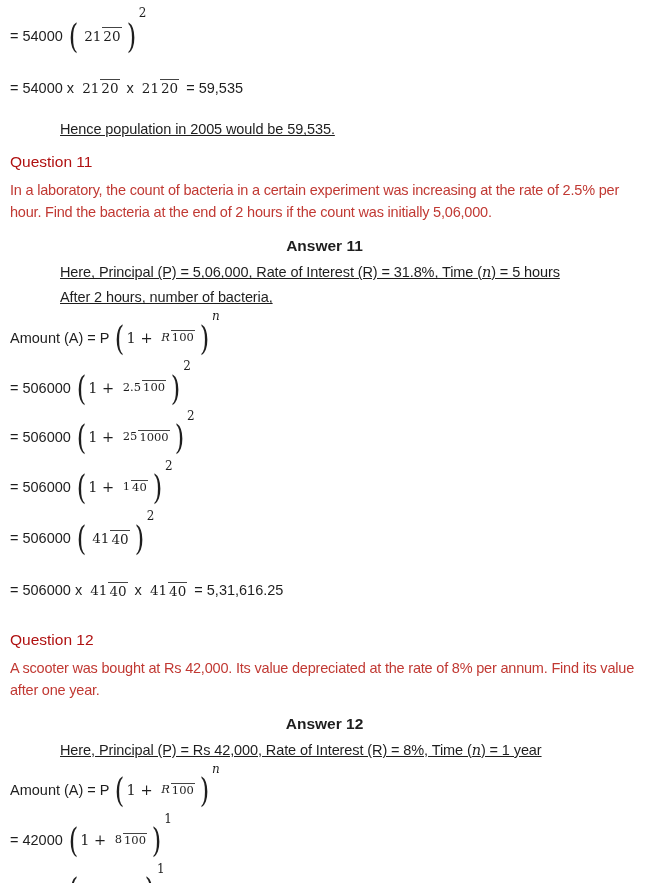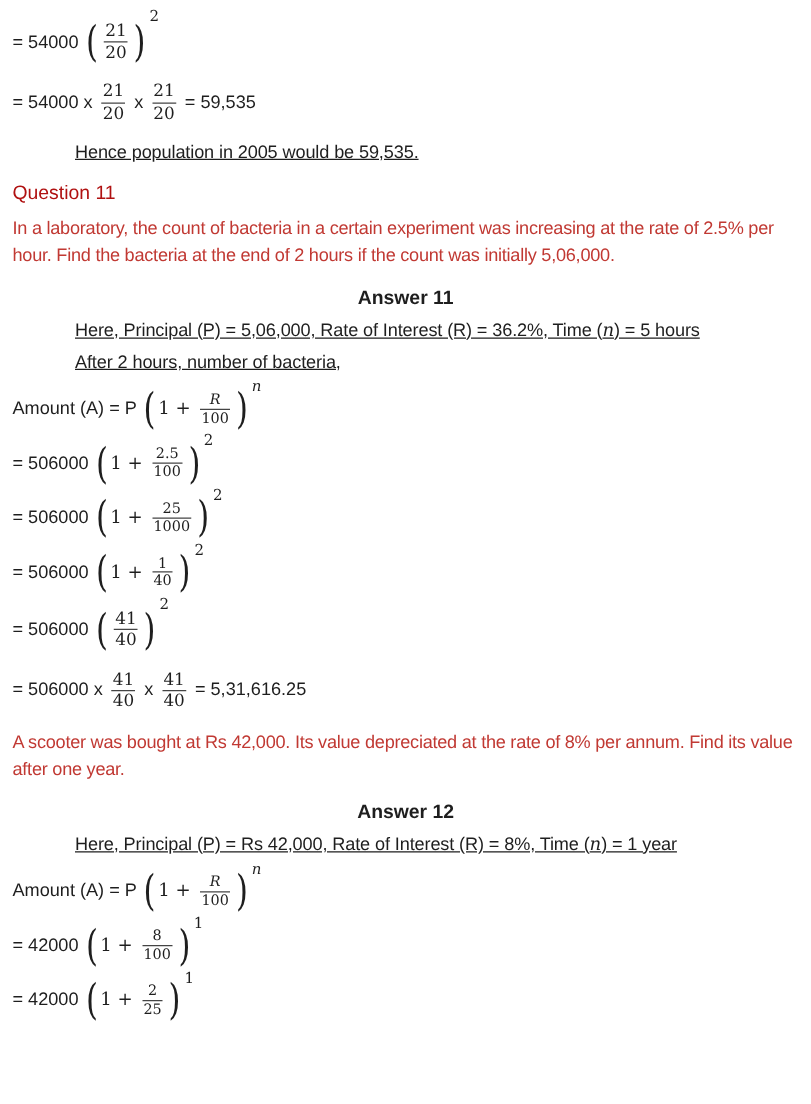--- a/index.html
+++ b/index.html
@@ -24,23 +24,23 @@
   .p      { font-size: 14.5px; letter-spacing: -0.1px; margin: 9px 0; text-decoration: underline; }
   .ind1 { margin-left: 50px; }
   .ind2 { margin-left: 78px; }
   .ind3 { margin-left: 125px; }
   
   .formula { display: flex; align-items: center; margin: 3px 0; font-size: 14.5px; white-space: pre; }
   .st { font-family: "Liberation Sans", sans-serif; }
   .mt { font-family: "DejaVu Serif", serif; font-size: 14.5px; }
   .it { font-style: italic; font-family: "DejaVu Serif", serif; }
   .frac {
-    display: inline-flex; flex-direction: column; align-items: center;
+    display: inline-flex; flex-direction: row; align-items: center;
     font-family: "DejaVu Serif", serif; font-size: 11.5px; line-height: 1.2;
-    margin: 6px 3px; vertical-align: middle;
+    margin: 16px 3px; vertical-align: middle;
   }
   .frac.big { font-size: 13.5px; }
   .frac .den { border-top: 1.2px solid var(--frac_bar, #444); padding: 0 1px; }
   .frac .num { padding: 0 1px; }
   .pw { display: inline-flex; align-items: center; }
   .paren {
     font-family: "DejaVu Serif", serif;
     font-size: 34px; font-weight: 400; line-height: 1;
     transform: scaleX(0.72);
   }
@@ -52,27 +52,28 @@
 </head>
 <body>
 
 <main id="doc">
     <div class="formula ind2"><span class="st">= 54000 </span><span class="pw"><span class="paren">(</span><span class="frac big"><span class="num">21</span><span class="den">20</span></span><span class="paren">)</span><span class="pexp">2</span></span></div>
     <div class="formula ind2"><span class="st">= 54000 x </span><span class="frac big"><span class="num">21</span><span class="den">20</span></span><span class="st"> x </span><span class="frac big"><span class="num">21</span><span class="den">20</span></span><span class="st"> = 59,535</span></div>
     <div class="p ind1"><span>Hence population in 2005 would be 59,535.</span></div>
     <div class="h-red">Question 11</div>
     <div class="p-red">In a laboratory, the count of bacteria in a certain experiment was increasing at the rate of 2.5% per hour. Find the bacteria at the end of 2 hours if the count was initially 5,06,000.</div>
     <div class="h-bold">Answer 11</div>
-    <div class="p ind1"><span>Here, Principal (P) = 5,06,000, Rate of Interest (R) = 36.2%, Time (</span><span class="it">n</span><span>) = 5 hours</span></div>
+    <div class="p ind1"><span>Here, Principal (P) = 5,06,000, Rate of Interest (R) = 31.8%, Time (</span><span class="it">n</span><span>) = 5 hours</span></div>
     <div class="p ind1"><span>After 2 hours, number of bacteria,</span></div>
     <div class="formula ind1"><span class="st">Amount (A) = P </span><span class="pw"><span class="paren">(</span><span class="mt">1 + </span><span class="frac"><span class="num it">R</span><span class="den">100</span></span><span class="paren">)</span><span class="pexp it">n</span></span></div>
     <div class="formula ind3"><span class="st">= 506000 </span><span class="pw"><span class="paren">(</span><span class="mt">1 + </span><span class="frac"><span class="num">2.5</span><span class="den">100</span></span><span class="paren">)</span><span class="pexp">2</span></span></div>
     <div class="formula ind3"><span class="st">= 506000 </span><span class="pw"><span class="paren">(</span><span class="mt">1 + </span><span class="frac"><span class="num">25</span><span class="den">1000</span></span><span class="paren">)</span><span class="pexp">2</span></span></div>
     <div class="formula ind3"><span class="st">= 506000 </span><span class="pw"><span class="paren">(</span><span class="mt">1 + </span><span class="frac"><span class="num">1</span><span class="den">40</span></span><span class="paren">)</span><span class="pexp">2</span></span></div>
     <div class="formula ind3"><span class="st">= 506000 </span><span class="pw"><span class="paren">(</span><span class="frac big"><span class="num">41</span><span class="den">40</span></span><span class="paren">)</span><span class="pexp">2</span></span></div>
     <div class="formula ind3"><span class="st">= 506000 x </span><span class="frac big"><span class="num">41</span><span class="den">40</span></span><span class="st"> x </span><span class="frac big"><span class="num">41</span><span class="den">40</span></span><span class="st"> = 5,31,616.25</span></div>
+    <div class="h-red">Question 12</div>
     <div class="p-red">A scooter was bought at Rs 42,000. Its value depreciated at the rate of 8% per annum. Find its value after one year.</div>
     <div class="h-bold">Answer 12</div>
     <div class="p ind1"><span>Here, Principal (P) = Rs 42,000, Rate of Interest (R) = 8%, Time (</span><span class="it">n</span><span>) = 1 year</span></div>
     <div class="formula ind1"><span class="st">Amount (A) = P </span><span class="pw"><span class="paren">(</span><span class="mt">1 + </span><span class="frac"><span class="num it">R</span><span class="den">100</span></span><span class="paren">)</span><span class="pexp it">n</span></span></div>
     <div class="formula ind3"><span class="st">= 42000 </span><span class="pw"><span class="paren">(</span><span class="mt">1 + </span><span class="frac"><span class="num">8</span><span class="den">100</span></span><span class="paren">)</span><span class="pexp">1</span></span></div>
     <div class="formula ind3"><span class="st">= 42000 </span><span class="pw"><span class="paren">(</span><span class="mt">1 + </span><span class="frac"><span class="num">2</span><span class="den">25</span></span><span class="paren">)</span><span class="pexp">1</span></span></div>
   </main>
 
 </body></html>

